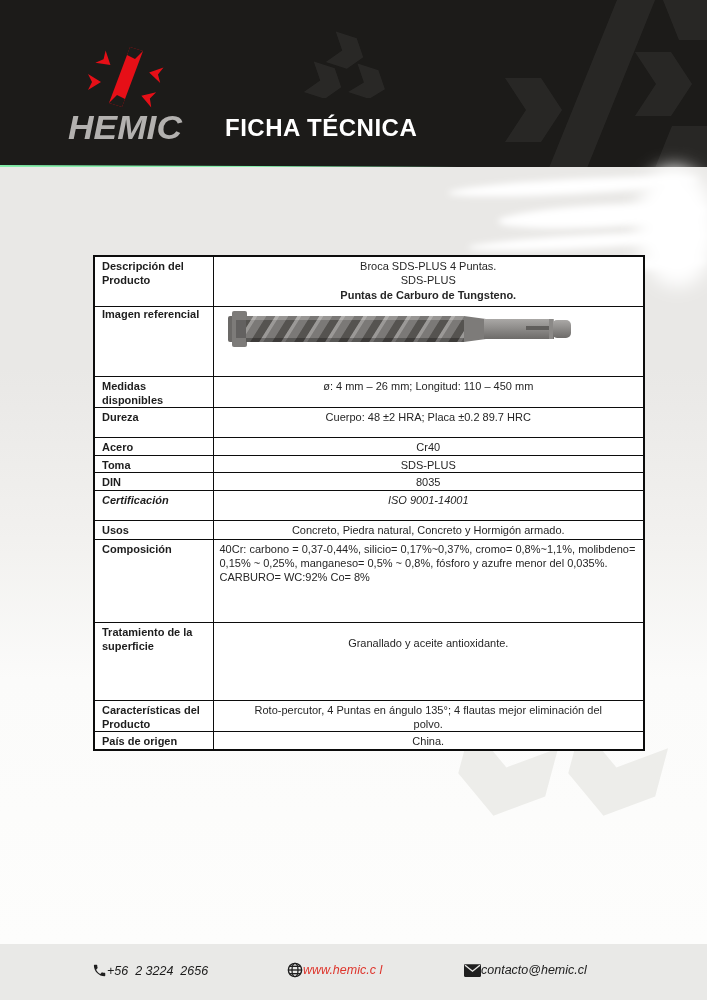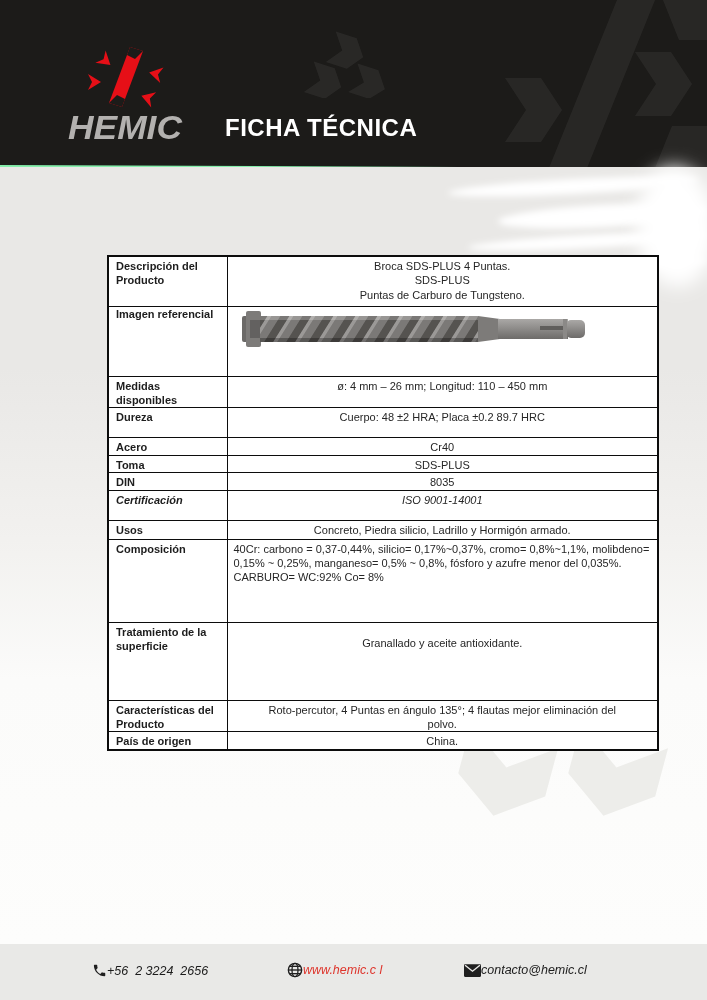--- a/index.html
+++ b/index.html
@@ -76,21 +76,20 @@
   table.spec {
     position: absolute;
     left: 93px; top: 88px;
     width: 550px;
     border-collapse: collapse;
     table-layout: fixed;
     background: #ffffff;
     border: 2px solid #0c0c0c;
     font-size: 11px;
     color: #262626;
-    margin-left: 14px;
   }
   table.spec td {
     border: 1.5px solid #0c0c0c;
     vertical-align: top;
     line-height: 1.3;
     overflow: hidden;
   }
   td.lbl {
     font-weight: bold;
     color: #1d1d1d;
@@ -108,21 +107,21 @@
   tr.r-usos      { height: 19px; }
   tr.r-comp      { height: 83px; }
   tr.r-trat      { height: 78px; }
   tr.r-caract    { height: 31px; }
   tr.r-pais      { height: 15px; }
   td.img-lbl { vertical-align: middle; padding-top: 0; }
   td.img-cell { vertical-align: middle; padding: 0 0 0 14px; }
   td.comp-val { text-align: left; padding: 2px 6px 0 6px; }
   td.trat-val { padding-top: 13px; }
   td.caract-val { padding-left: 30px; padding-right: 30px; }
-  .desc-line3 { font-weight: normal; }
+  .desc-line3 { font-weight: bold; }
 
   
   .footer {
     position: absolute;
     left: 0; bottom: 0; width: 707px; height: 56px;
     background: #e9e9e7;
   }
   .contact {
     position: absolute;
     display: flex;
@@ -271,21 +270,21 @@
         <td class="val">8035</td>
       </tr>
 
       <tr class="r-cert">
         <td class="lbl">Certificación</td>
         <td class="val">ISO 9001-14001</td>
       </tr>
 
       <tr class="r-usos">
         <td class="lbl">Usos</td>
-        <td class="val">Concreto, Piedra silicio, Ladrillo y Hormigón armado.</td>
+        <td class="val">Concreto, Piedra natural, Concreto y Hormigón armado.</td>
       </tr>
 
       <tr class="r-comp">
         <td class="lbl">Composición</td>
         <td class="val comp-val">
           <span>40Cr: carbono = 0,37-0,44%, silicio= 0,17%~0,37%, cromo= 0,8%~1,1%, molibdeno= 0,15% ~ 0,25%, manganeso= 0,5% ~ 0,8%, fósforo y azufre menor del 0,035%.</span>
           <div>CARBURO= WC:92% Co= 8%</div>
         </td>
       </tr>
 

